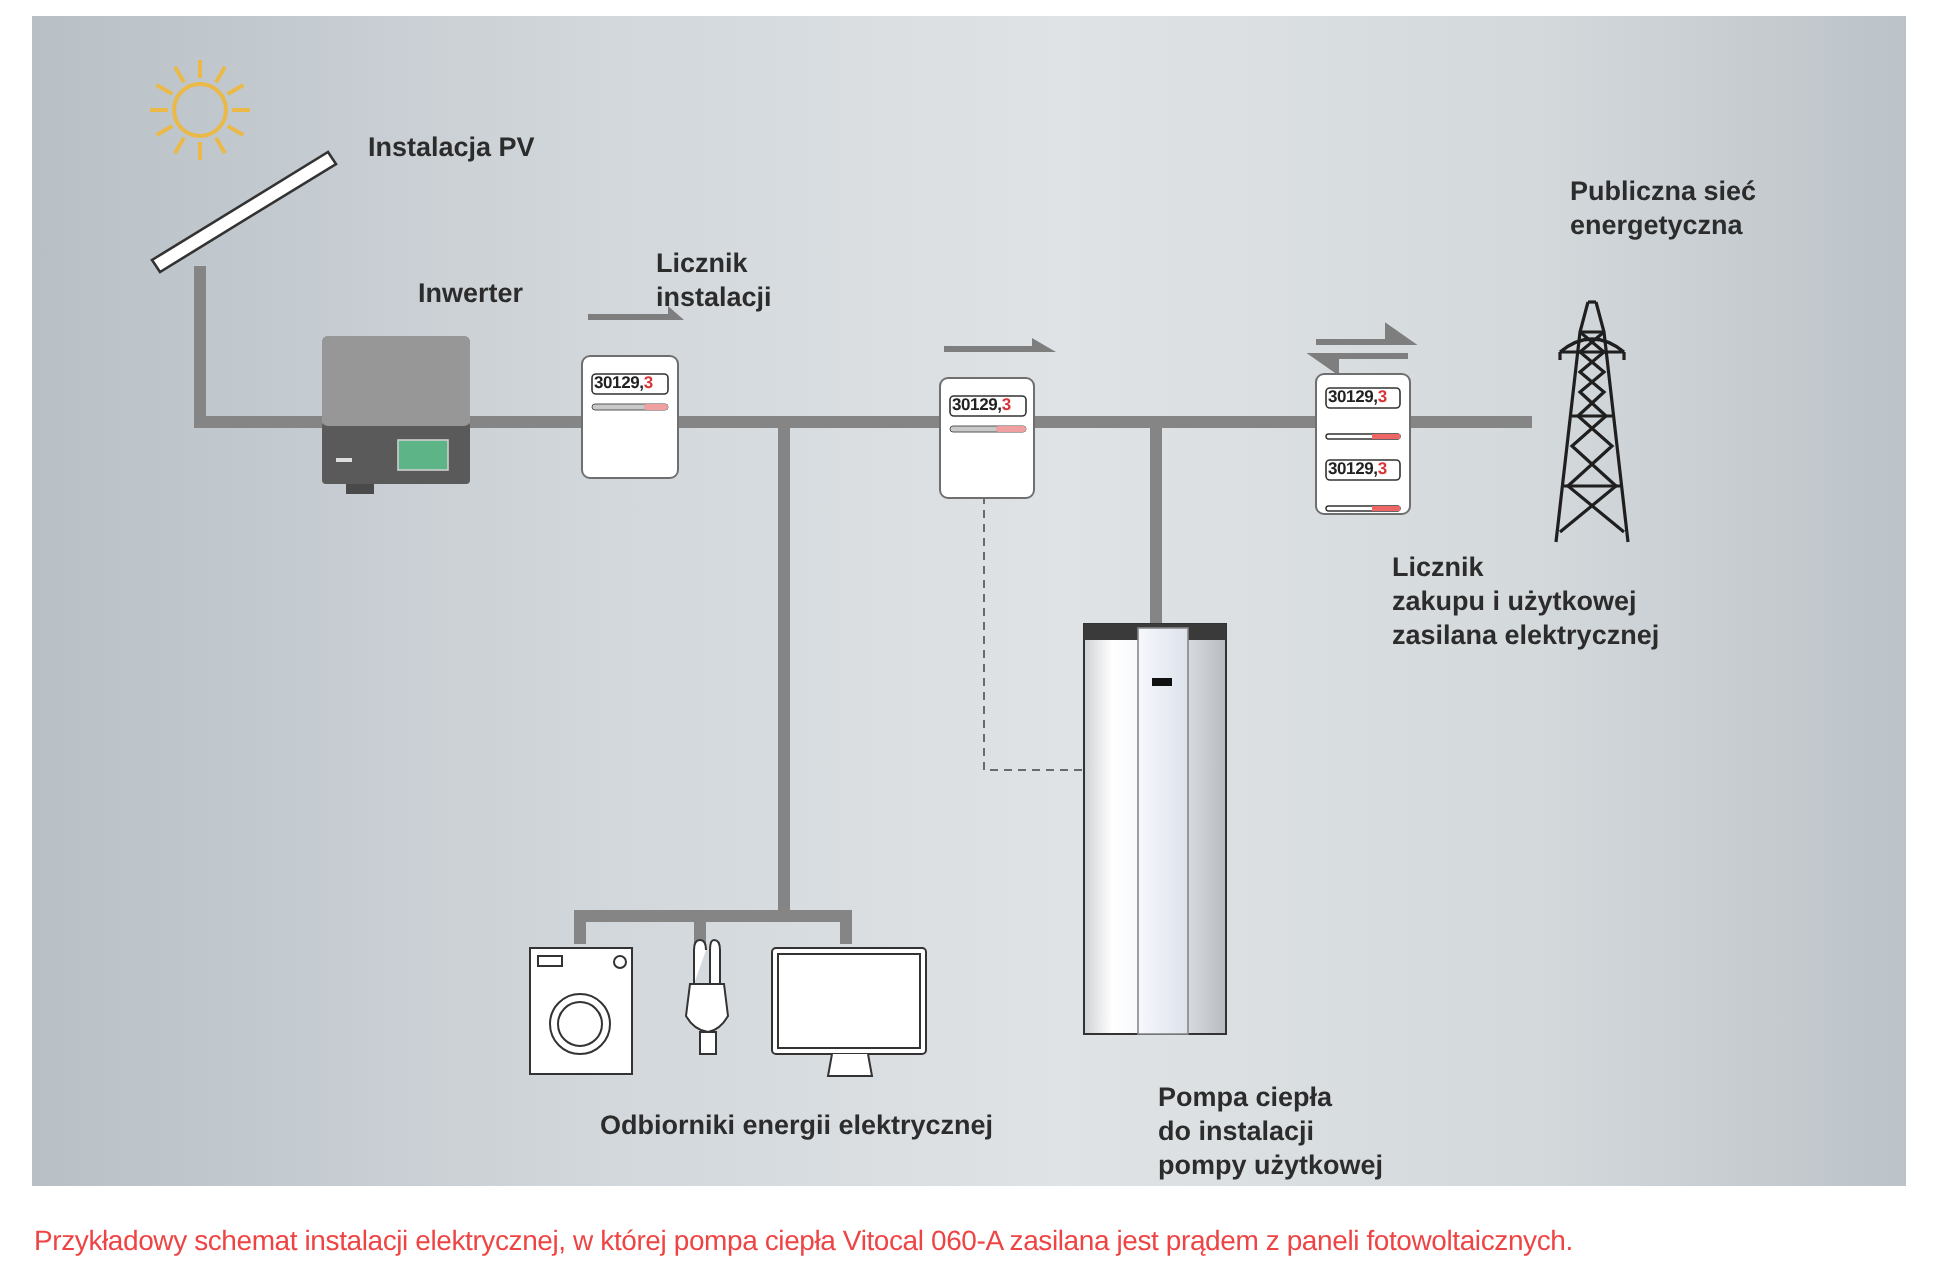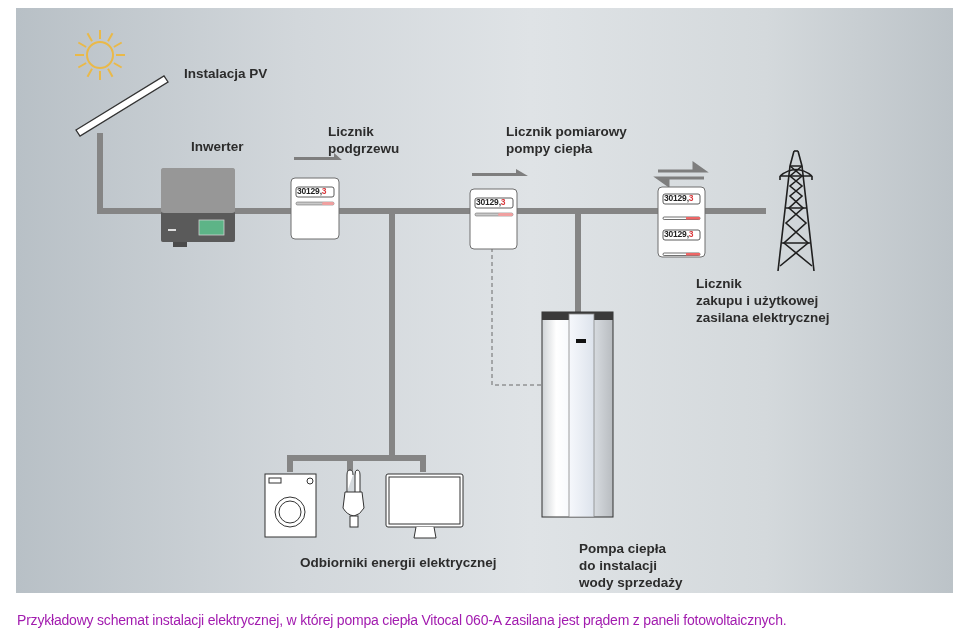--- a/index.html
+++ b/index.html
@@ -1,21 +1,21 @@
 <!DOCTYPE html>
 <html><head>
 <meta charset="utf-8">
 <style>
   html,body{margin:0;padding:0;background:#ffffff;}
   body{width:979px;height:642px;position:relative;overflow:hidden;font-family:"Liberation Sans",sans-serif;}
   #figure{position:absolute;left:16px;top:8px;width:937px;height:585px;
     background:linear-gradient(90deg,#b8c0c6 0%,#d2d7db 30%,#dfe3e6 55%,#d4d9dc 80%,#bcc3c8 100%);}
   svg{position:absolute;left:0;top:0;}
   .lbl{position:absolute;font-weight:bold;font-size:13.5px;color:#2c2c2c;line-height:17px;white-space:nowrap;padding-left:37px;}
-  #caption{position:absolute;left:17px;top:612px;font-size:14px;color:#a21caf;font-family:"Liberation Sans",sans-serif;letter-spacing:-0.2px;white-space:nowrap;}
+  #caption{position:absolute;left:17px;top:612px;font-size:14px;color:#ef4444;font-family:"Liberation Sans",sans-serif;letter-spacing:-0.2px;white-space:nowrap;}
 </style>
 </head>
 <body>
 
 <div id="figure">
   <svg width="937" height="585" viewBox="0 0 937 585">
     <defs>
       <linearGradient id="hpg" x1="0" x2="1">
         <stop offset="0" stop-color="#cfd3d6"></stop>
           <stop offset="0.2" stop-color="#ffffff"></stop>
@@ -129,39 +129,39 @@
 
     <g>
       <rect x="526" y="304" width="71" height="205" fill="url(#hpg)" stroke="#333" stroke-width="1"></rect>
       <rect x="526" y="304" width="71" height="8" fill="#3a3a3a"></rect>
       <rect x="553" y="306" width="25" height="203" fill="url(#hpc)" stroke="#888" stroke-width="0.8"></rect>
       <rect x="560" y="331" width="10" height="4" fill="#111"></rect>
     </g>
   </svg>
 
   <div class="lbl" style="left:131px;top:57px;">Instalacja PV</div>
-  <div class="lbl" style="left:138px;top:130px;">Inwerter</div>
+  <div class="lbl" style="left:156px;top:130px;">Inwerter</div>
   <div class="lbl" style="left:275px;top:115px;">
     <div>Licznik</div>
-    <div>podgrzewu</div>
+    <div>instalacji</div>
   </div>
-  <div class="lbl" style="left:453px;top:115px;">
-    <div>Licznik pomiarowy</div>
-    <div>pompy ciepła</div>
+  <div class="lbl" style="left:732px;top:79px;">
+    <div>Publiczna sieć</div>
+    <div>energetyczna</div>
   </div>
   <div class="lbl" style="left:643px;top:267px;">
     <div>Licznik</div>
     <div>zakupu i użytkowej</div>
     <div>zasilana elektrycznej</div>
   </div>
   <div class="lbl" style="left:247px;top:546px;">Odbiorniki energii elektrycznej</div>
   <div class="lbl" style="left:526px;top:532px;">
     <div>Pompa ciepła</div>
     <div>do instalacji</div>
-    <div>wody sprzedaży</div>
+    <div>pompy użytkowej</div>
   </div>
 
   <div id="readings">
       <div style="position: absolute; left: 281px; top: 178px; font: bold 8.5px &quot;Liberation Sans Narrow&quot;, &quot;Liberation Sans&quot;, sans-serif; color: rgb(34, 34, 34); letter-spacing: -0.2px;"><span>30129,</span><span style="color: rgb(216, 55, 58);">3</span></div>
       <div style="position: absolute; left: 460px; top: 189px; font: bold 8.5px &quot;Liberation Sans Narrow&quot;, &quot;Liberation Sans&quot;, sans-serif; color: rgb(34, 34, 34); letter-spacing: -0.2px;"><span>30129,</span><span style="color: rgb(216, 55, 58);">3</span></div>
       <div style="position: absolute; left: 648px; top: 185px; font: bold 8.5px &quot;Liberation Sans Narrow&quot;, &quot;Liberation Sans&quot;, sans-serif; color: rgb(34, 34, 34); letter-spacing: -0.2px;"><span>30129,</span><span style="color: rgb(216, 55, 58);">3</span></div>
       <div style="position: absolute; left: 648px; top: 221px; font: bold 8.5px &quot;Liberation Sans Narrow&quot;, &quot;Liberation Sans&quot;, sans-serif; color: rgb(34, 34, 34); letter-spacing: -0.2px;"><span>30129,</span><span style="color: rgb(216, 55, 58);">3</span></div>
     </div>
 </div>
 

